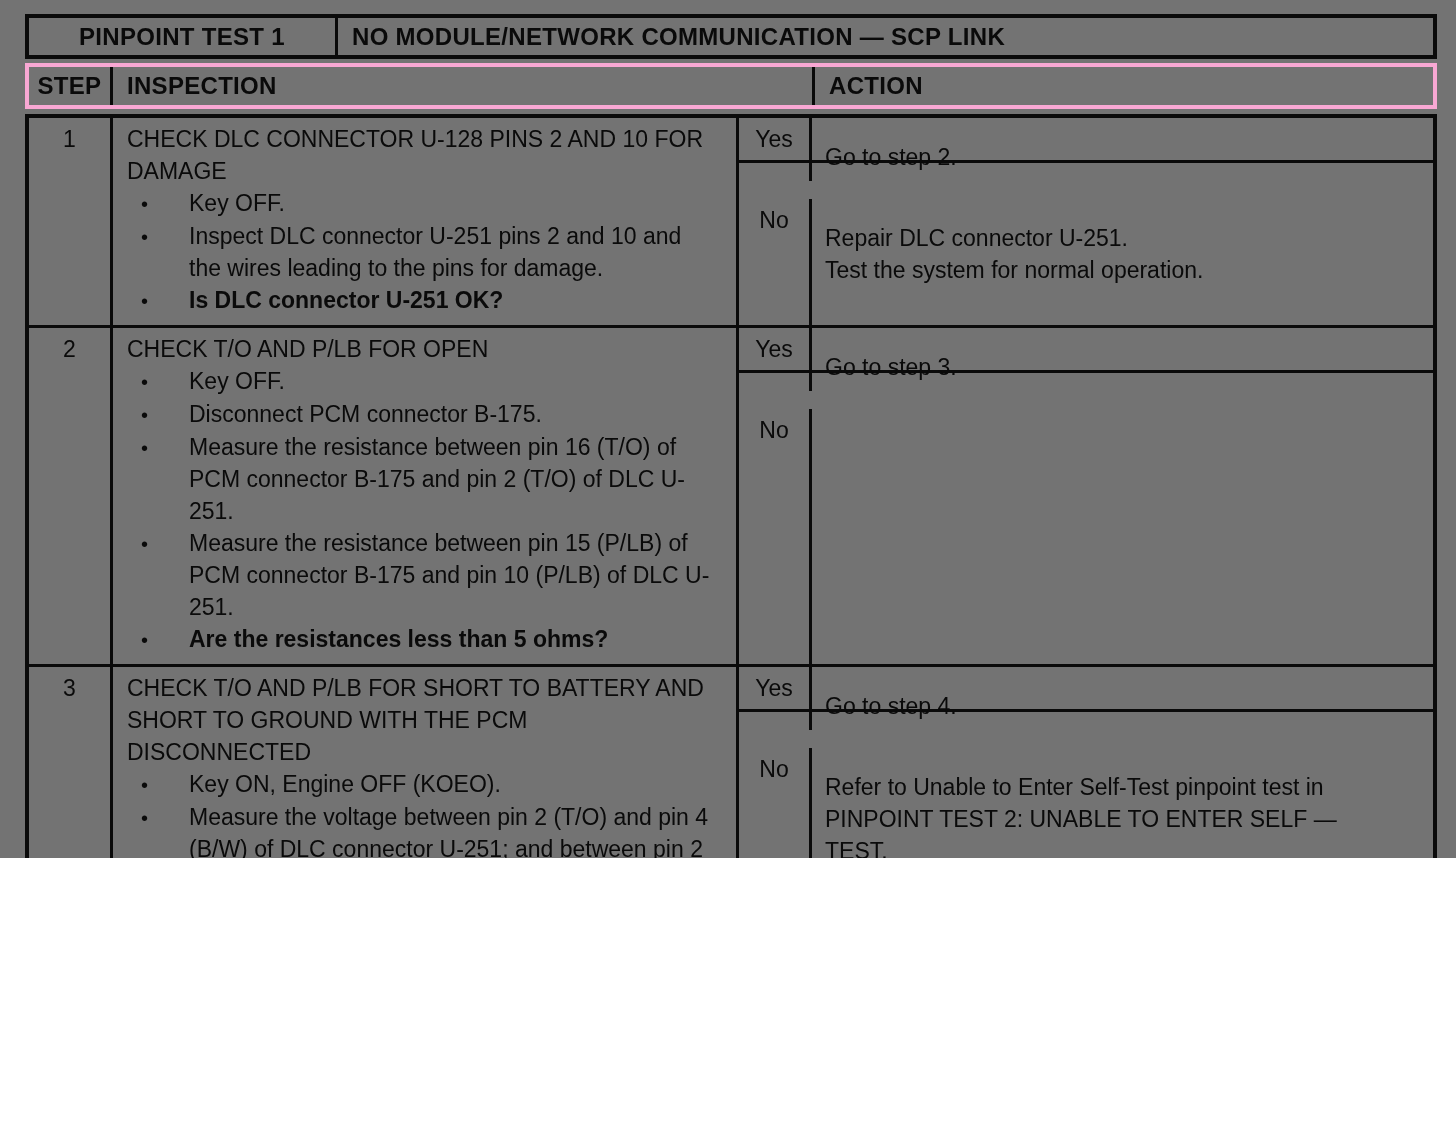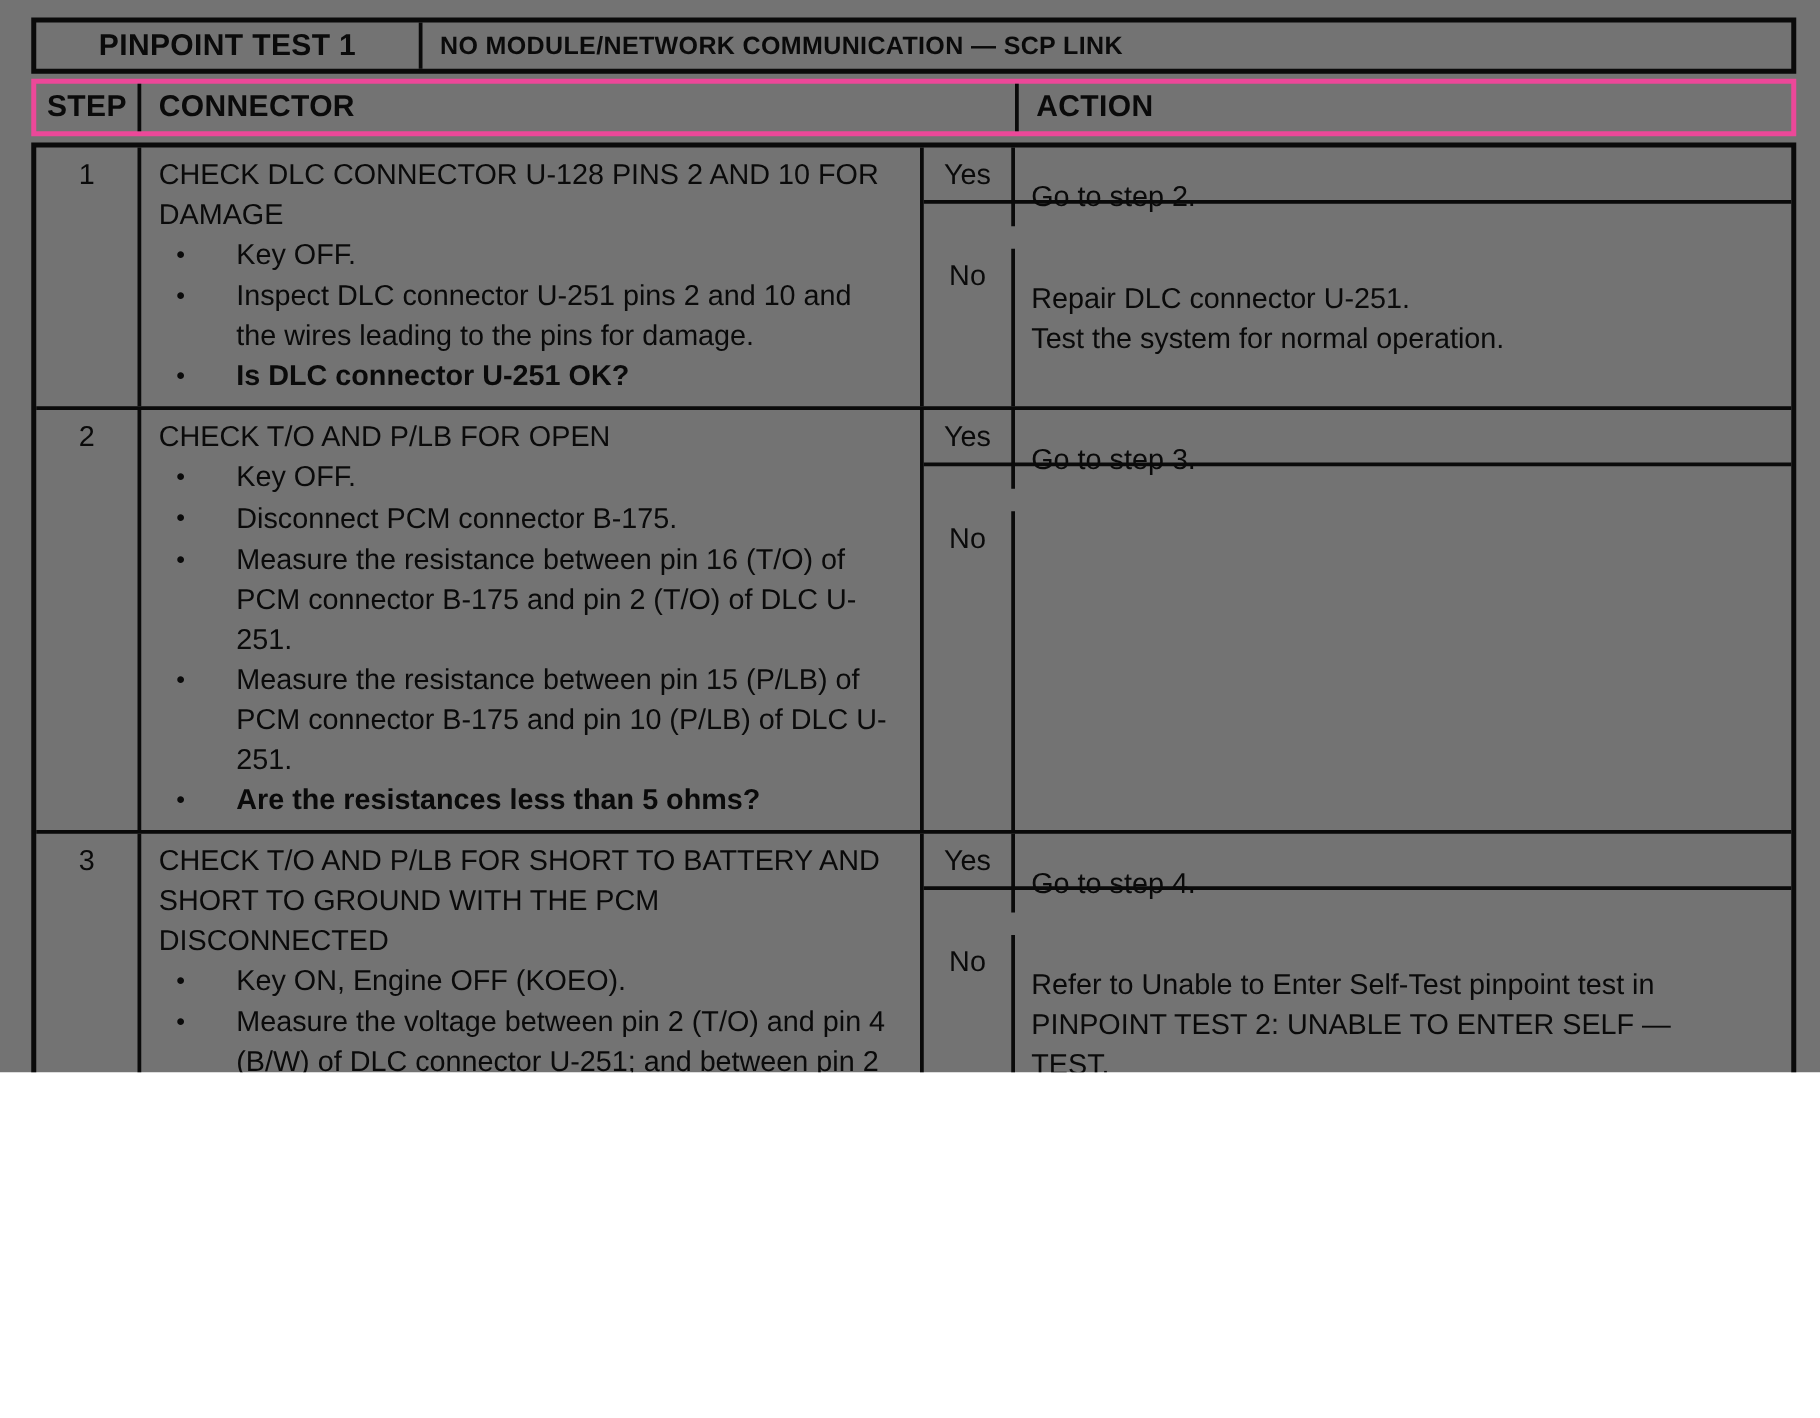--- a/index.html
+++ b/index.html
@@ -43,29 +43,29 @@
     justify-content: center;
     font-weight: bold;
     font-size: 24px;
     letter-spacing: 0.3px;
   }
   .title-right {
     display: flex;
     align-items: center;
     padding-left: 14px;
     font-weight: bold;
-    font-size: 20px;
+    font-size: 24px;
     letter-spacing: 0.3px;
   }
 
   
   .header-row {
     display: grid;
     grid-template-columns: 84px 702px 1fr;
-    border: 4px solid #ec4899;
+    border: 4px solid #f9a8d4;
     height: 46px;
     margin-bottom: 5px;
   }
   .header-cell {
     display: flex;
     align-items: center;
     font-weight: bold;
     font-size: 24px;
     letter-spacing: 0.3px;
   }
@@ -138,21 +138,21 @@
 <div class="page">
   <div class="doc-table">
 
     <div class="title-row">
       <div class="title-left">PINPOINT TEST 1</div>
       <div class="title-right">NO MODULE/NETWORK COMMUNICATION — SCP LINK</div>
     </div>
 
     <div class="header-row">
       <div class="header-cell header-step">STEP</div>
-      <div class="header-cell header-inspection">CONNECTOR</div>
+      <div class="header-cell header-inspection">INSPECTION</div>
       <div class="header-cell header-action">ACTION</div>
     </div>
 
     <div class="body-box">
   <div class="step-row">
     <div class="step-num-cell">1</div>
     <div class="inspection-cell">
       <div class="inspection-title">CHECK DLC CONNECTOR U-128 PINS 2 AND 10 FOR DAMAGE</div>
       <div>
   <div class="bullet-row">

